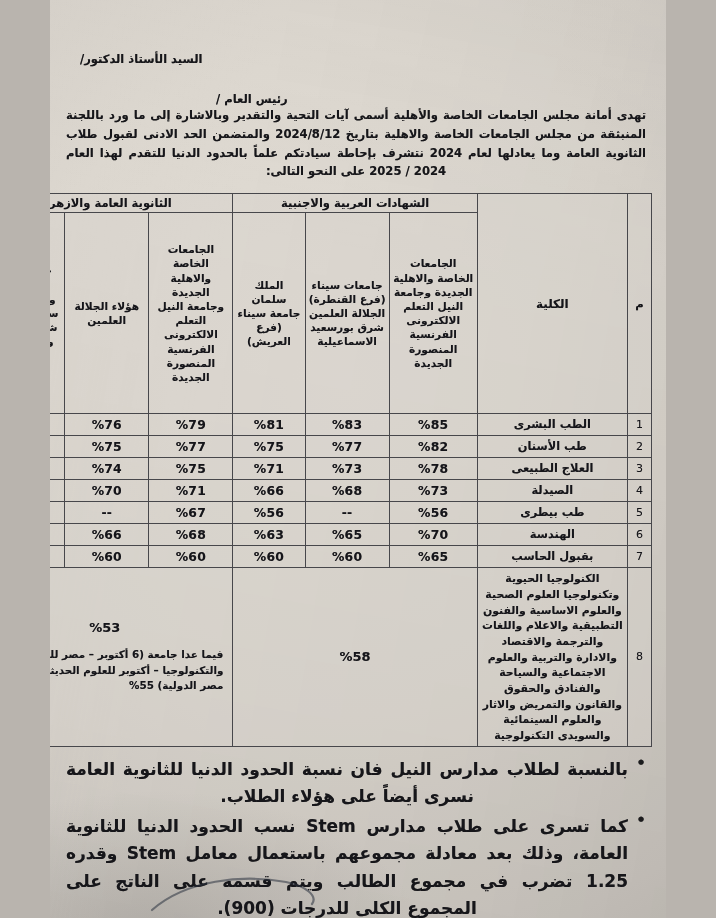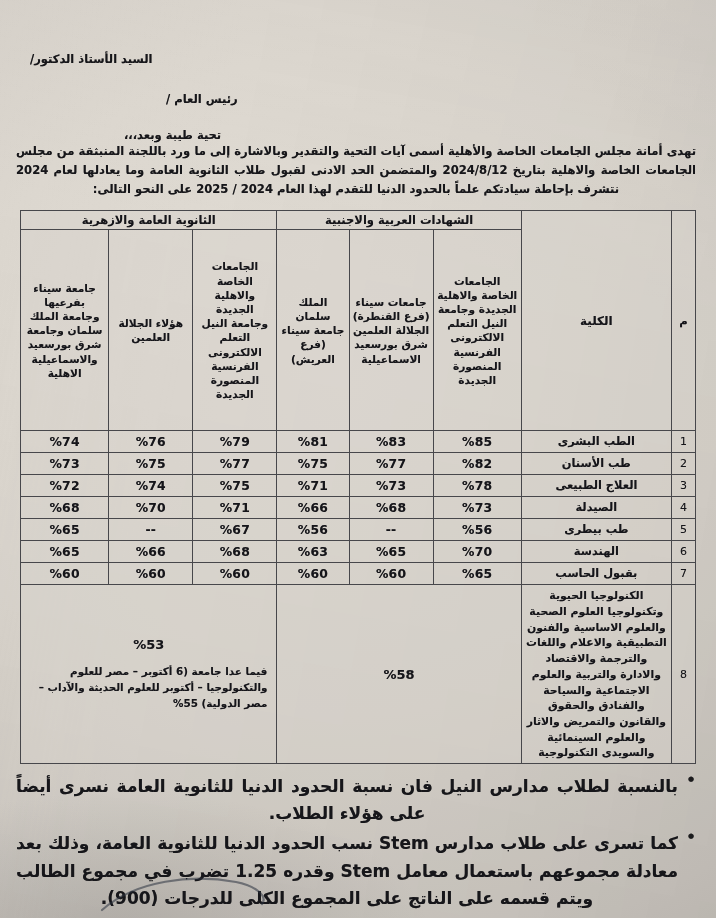--- a/index.html
+++ b/index.html
@@ -6,21 +6,21 @@
   html, body {
     margin: 0;
     padding: 0;
     background: #b9b4ae;
   }
   body {
     font-family: "DejaVu Sans", "Liberation Sans", sans-serif;
   }
   .page {
     position: relative;
-    width: 716px;
+    width: 616px;
     height: 918px;
     margin: 0 auto;
     background:
       radial-gradient(ellipse 120% 80% at 48% 42%, #e2ddd5 0%, #dcd7cf 45%, #d2cdc6 78%, #c7c2bb 100%);
     overflow: hidden;
     color: #1b1b1d;
     box-sizing: border-box;
   }
   
   .page::before {
@@ -210,21 +210,20 @@
   }
 </style>
 </head>
 <body>
 
 <div class="page">
   <div class="content">
 
     <div class="addr-line addr-1">السيد الأستاذ الدكتور/</div>
     <div class="addr-line addr-2">رئيس العام /</div>
-    <div class="addr-line addr-3">تحية طيبة وبعد،،،</div>
 
     <p class="body-par">تهدى أمانة مجلس الجامعات الخاصة والأهلية أسمى آيات التحية والتقدير وبالاشارة إلى ما ورد باللجنة المنبثقة من مجلس الجامعات الخاصة والاهلية بتاريخ 2024/8/12 والمتضمن الحد الادنى لقبول طلاب الثانوية العامة وما يعادلها لعام 2024 نتشرف بإحاطة سيادتكم علماً بالحدود الدنيا للتقدم لهذا العام 2024 / 2025 على النحو التالى:</p>
 
     <div class="tbl-wrap">
       <table class="grades">
         <colgroup>
           <col class="c-num">
             <col class="c-kolia">
           <col class="c-d1">
             <col class="c-d2">

